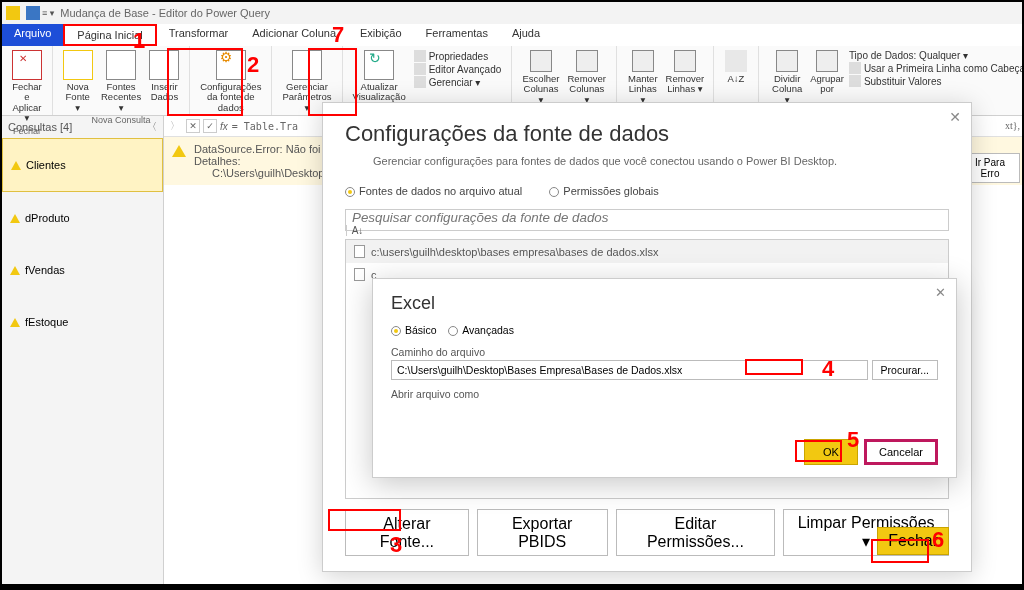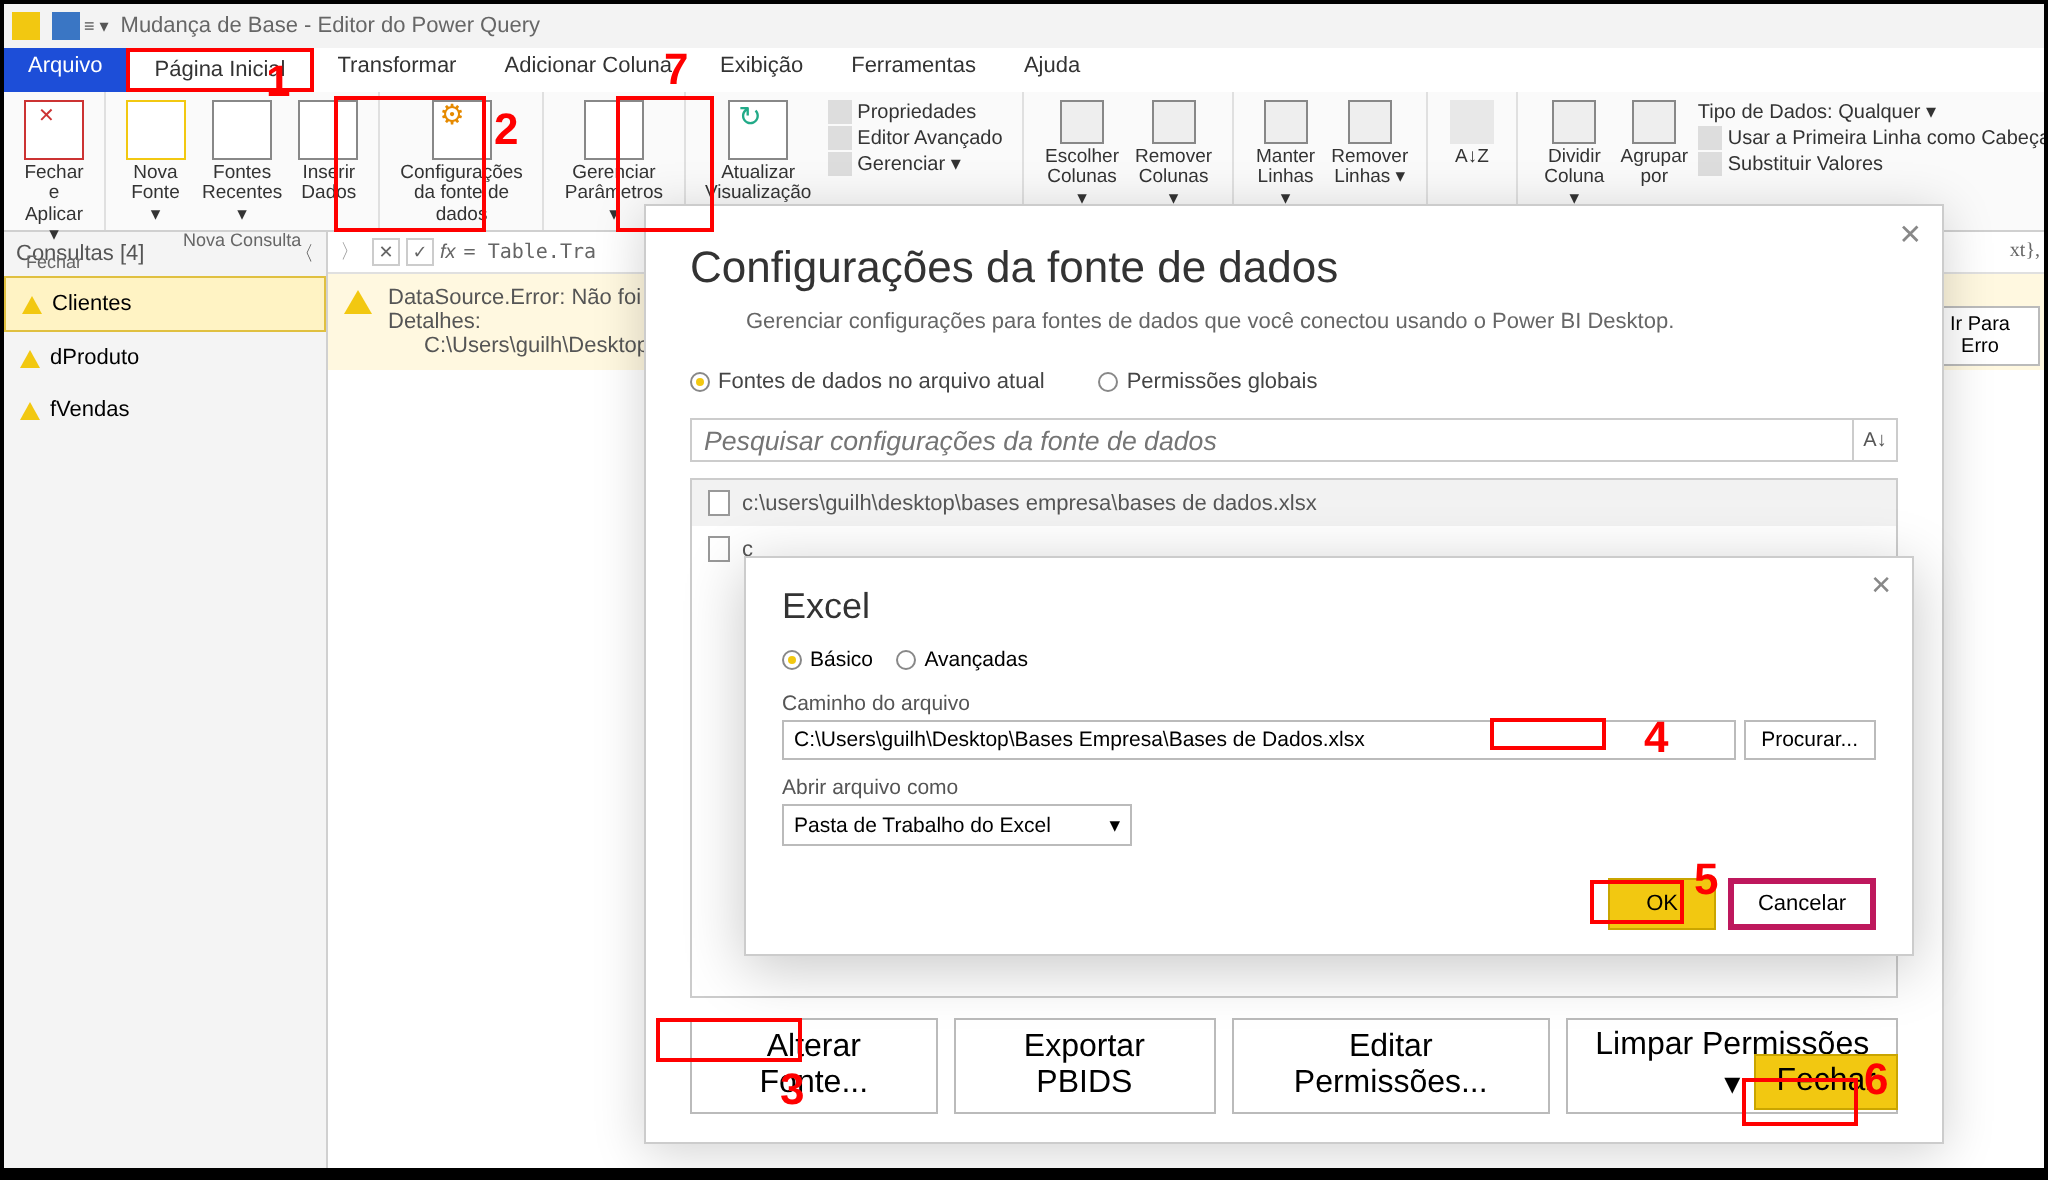--- a/index.html
+++ b/index.html
@@ -35,21 +35,21 @@
 
 
 .anno { position: absolute; font-size: 22px; font-weight: bold; color: red; z-index: 200; }
 .annobox { position: absolute; border: 2px solid red; z-index: 199; pointer-events: none; }
 
 
 .workspace { display: flex; height: calc(100% - 114px); }
 .leftpanel { width: 162px; background: #f4f4f4; border-right: 1px solid #d0d0d0; font-size: 11px; }
 .lp-header { padding: 4px 6px; display: flex; justify-content: space-between; align-items: center; color: #555; }
 .lp-header .chev { font-size: 10px; }
-.query-item { padding: 7px 8px; display: flex; align-items: center; cursor: pointer; text-align: center; }
+.query-item { padding: 20px 8px; display: flex; align-items: center; cursor: pointer; text-align: center; }
 .query-item.selected { background: #fff3c4; border: 1px solid #e0c040; }
 .warn-ico { width: 0; height: 0; border-left: 5px solid transparent; border-right: 5px solid transparent; border-bottom: 9px solid #f2c811; margin-right: 5px; }
 
 
 .mainarea { flex: 1; background: #fff; position: relative; }
 .formula-row { display: flex; align-items: center; padding: 3px 6px; font-size: 10px; color: #666; border-bottom: 1px solid #e0e0e0; }
 .formula-row .xbtn, .formula-row .ckbtn { width: 14px; height: 14px; border: 1px solid #ccc; margin-right: 3px; display: flex; align-items: center; justify-content: center; font-size: 9px; }
 .formula-row .fx { font-style: italic; margin-right: 4px; }
 .formula-row .ftext { font-family: Consolas, monospace; }
 .error-bar { background: #fff8e0; padding: 6px 8px; font-size: 11px; color: #555; display: flex; }
@@ -61,21 +61,21 @@
 
 
 .modal1 { position: absolute; left: 320px; top: 100px; width: 650px; height: 470px; background: #fff; border: 1px solid #ccc; box-shadow: 0 4px 24px rgba(0,0,0,0.18); z-index: 50; padding: 18px 22px; }
 .modal1 .close { position: absolute; right: 10px; top: 6px; color: #888; font-size: 14px; }
 .modal1 h2 { font-weight: 300; font-size: 22px; color: #333; margin-bottom: 8px; }
 .modal1 .subtitle { font-size: 11px; color: #666; margin-bottom: 18px; margin-left: 28px; }
 .radio-row { font-size: 11px; color: #444; margin-bottom: 12px; }
 .radio-row label { margin-right: 24px; }
 .radio-dot { width: 10px; height: 10px; border: 1px solid #888; border-radius: 50%; display: inline-block; vertical-align: middle; margin-right: 4px; position: relative; }
 .radio-dot.on::after { content: ''; position: absolute; left: 2px; top: 2px; width: 4px; height: 4px; background: #f2c811; border-radius: 50%; }
-.search-row { display: flex; border: 1px solid #ccc; height: 22px; font-size: 11px; margin-bottom: 8px; }
+.search-row { display: flex; border: 1px solid #ccc; height: 22px; font-size: 11px; margin-bottom: 8px; flex-direction: column; }
 .search-row input { flex: 1; border: none; padding: 0 6px; font-style: italic; color: #aaa; outline: none; }
 .sort-btn { width: 22px; border-left: 1px solid #ccc; display: flex; align-items: center; justify-content: center; font-size: 10px; color: #555; }
 .ds-list { border: 1px solid #ccc; height: 260px; font-size: 11px; padding: 0; overflow: hidden; }
 .ds-item { padding: 5px 8px; display: flex; align-items: center; color: #555; }
 .ds-item.sel { background: #f2f2f2; }
 .file-ico { width: 11px; height: 13px; border: 1px solid #999; margin-right: 6px; background: #fff; }
 .modal1-buttons { margin-top: 10px; display: flex; gap: 8px; }
 .mbtn { background: #fff; border: 1px solid #bbb; padding: 4px 10px; font-size: 16px; cursor: pointer; }
 .close-btn-wrap { position: absolute; right: 22px; bottom: 16px; }
 
@@ -284,20 +284,24 @@
           <span>Clientes</span>
         </div>
       <div class="query-item">
           <span class="warn-ico"></span>
           <span>dProduto</span>
         </div>
       <div class="query-item">
           <span class="warn-ico"></span>
           <span>fVendas</span>
         </div>
+      <div class="query-item">
+          <span class="warn-ico"></span>
+          <span>fEstoque</span>
+        </div>
     </div>
     <div class="mainarea">
       <div class="formula-row">
         <span style="margin-right:6px; color:#999;">〉</span>
         <span class="xbtn">✕</span>
         <span class="ckbtn">✓</span>
         <span class="fx">fx</span>
         <span class="ftext">= Table.Tra</span>
       </div>
       <div class="error-bar">
@@ -356,24 +360,20 @@
       <label><span class="radio-dot on"></span><span>Básico</span></label>
       &nbsp;&nbsp;
       <label><span class="radio-dot"></span><span>Avançadas</span></label>
     </div>
     <div class="field-label">Caminho do arquivo</div>
     <div class="path-row">
       <input value="C:\Users\guilh\Desktop\Bases Empresa\Bases de Dados.xlsx" style="">
       <button class="browse-btn">Procurar...</button>
     </div>
     <div class="field-label">Abrir arquivo como</div>
-    <div class="combo">
-        <span>Pasta de Trabalho do Excel</span>
-        <span>▾</span>
-      </div>
     <div class="modal2-buttons">
       <button class="ok-btn">OK</button>
       <button class="cancel-btn">Cancelar</button>
     </div>
   </div>
 
   <div class="annobox" style="left:165px; top:46px; width:76px; height:68px;"></div>
   <div class="annobox" style="left:306px; top:46px; width:49px; height:68px;"></div>
   <div class="annobox" style="left:326px; top:507px; width:73px; height:22px;"></div>
   <div class="annobox" style="left:743px; top:357px; width:58px; height:16px;"></div>

